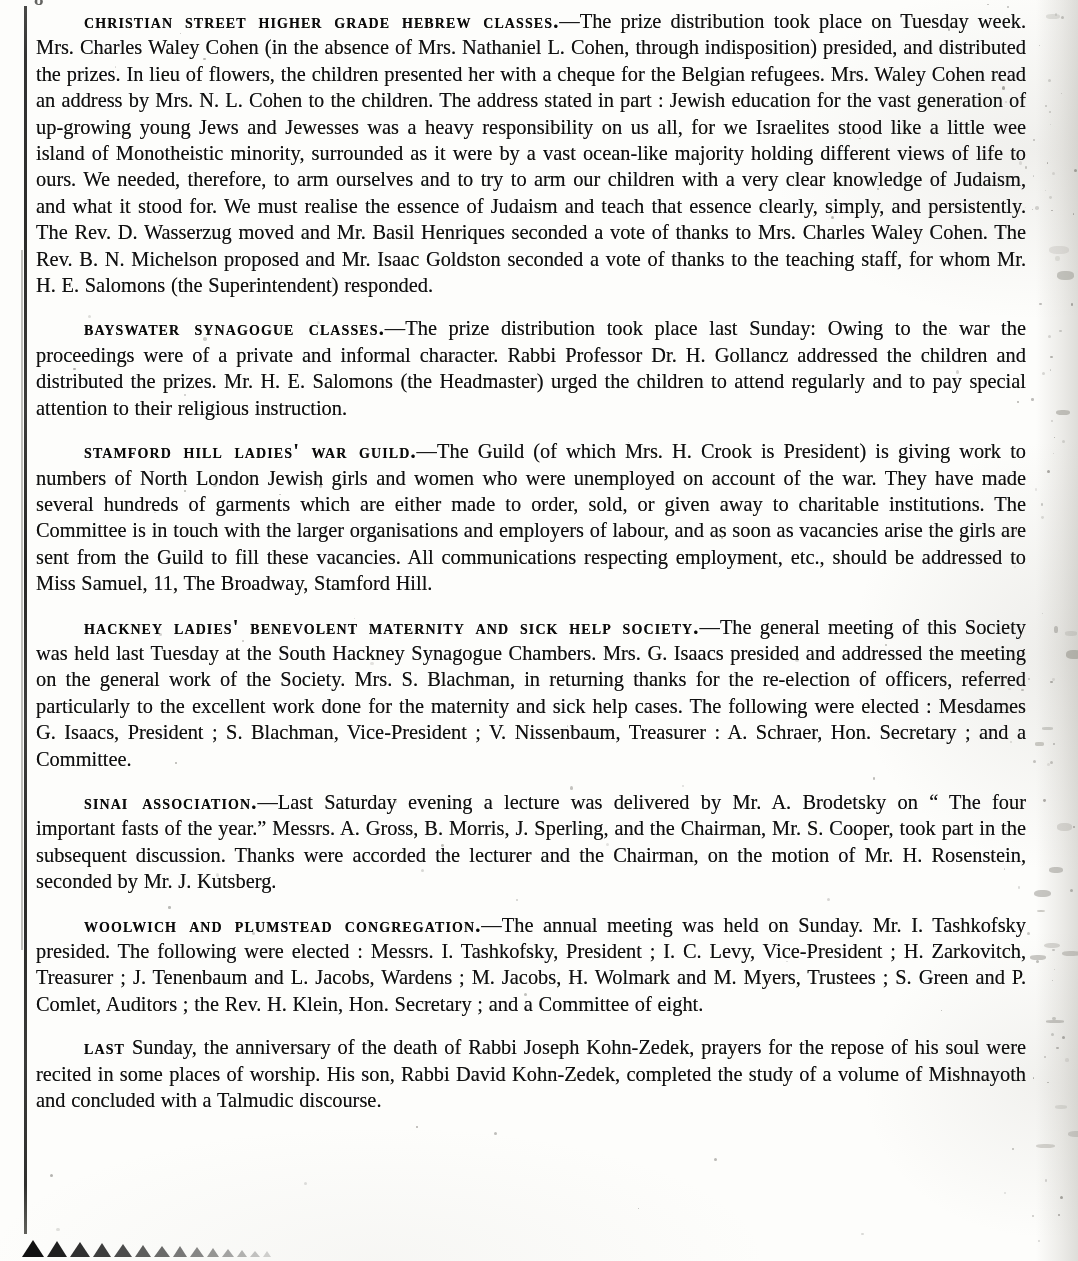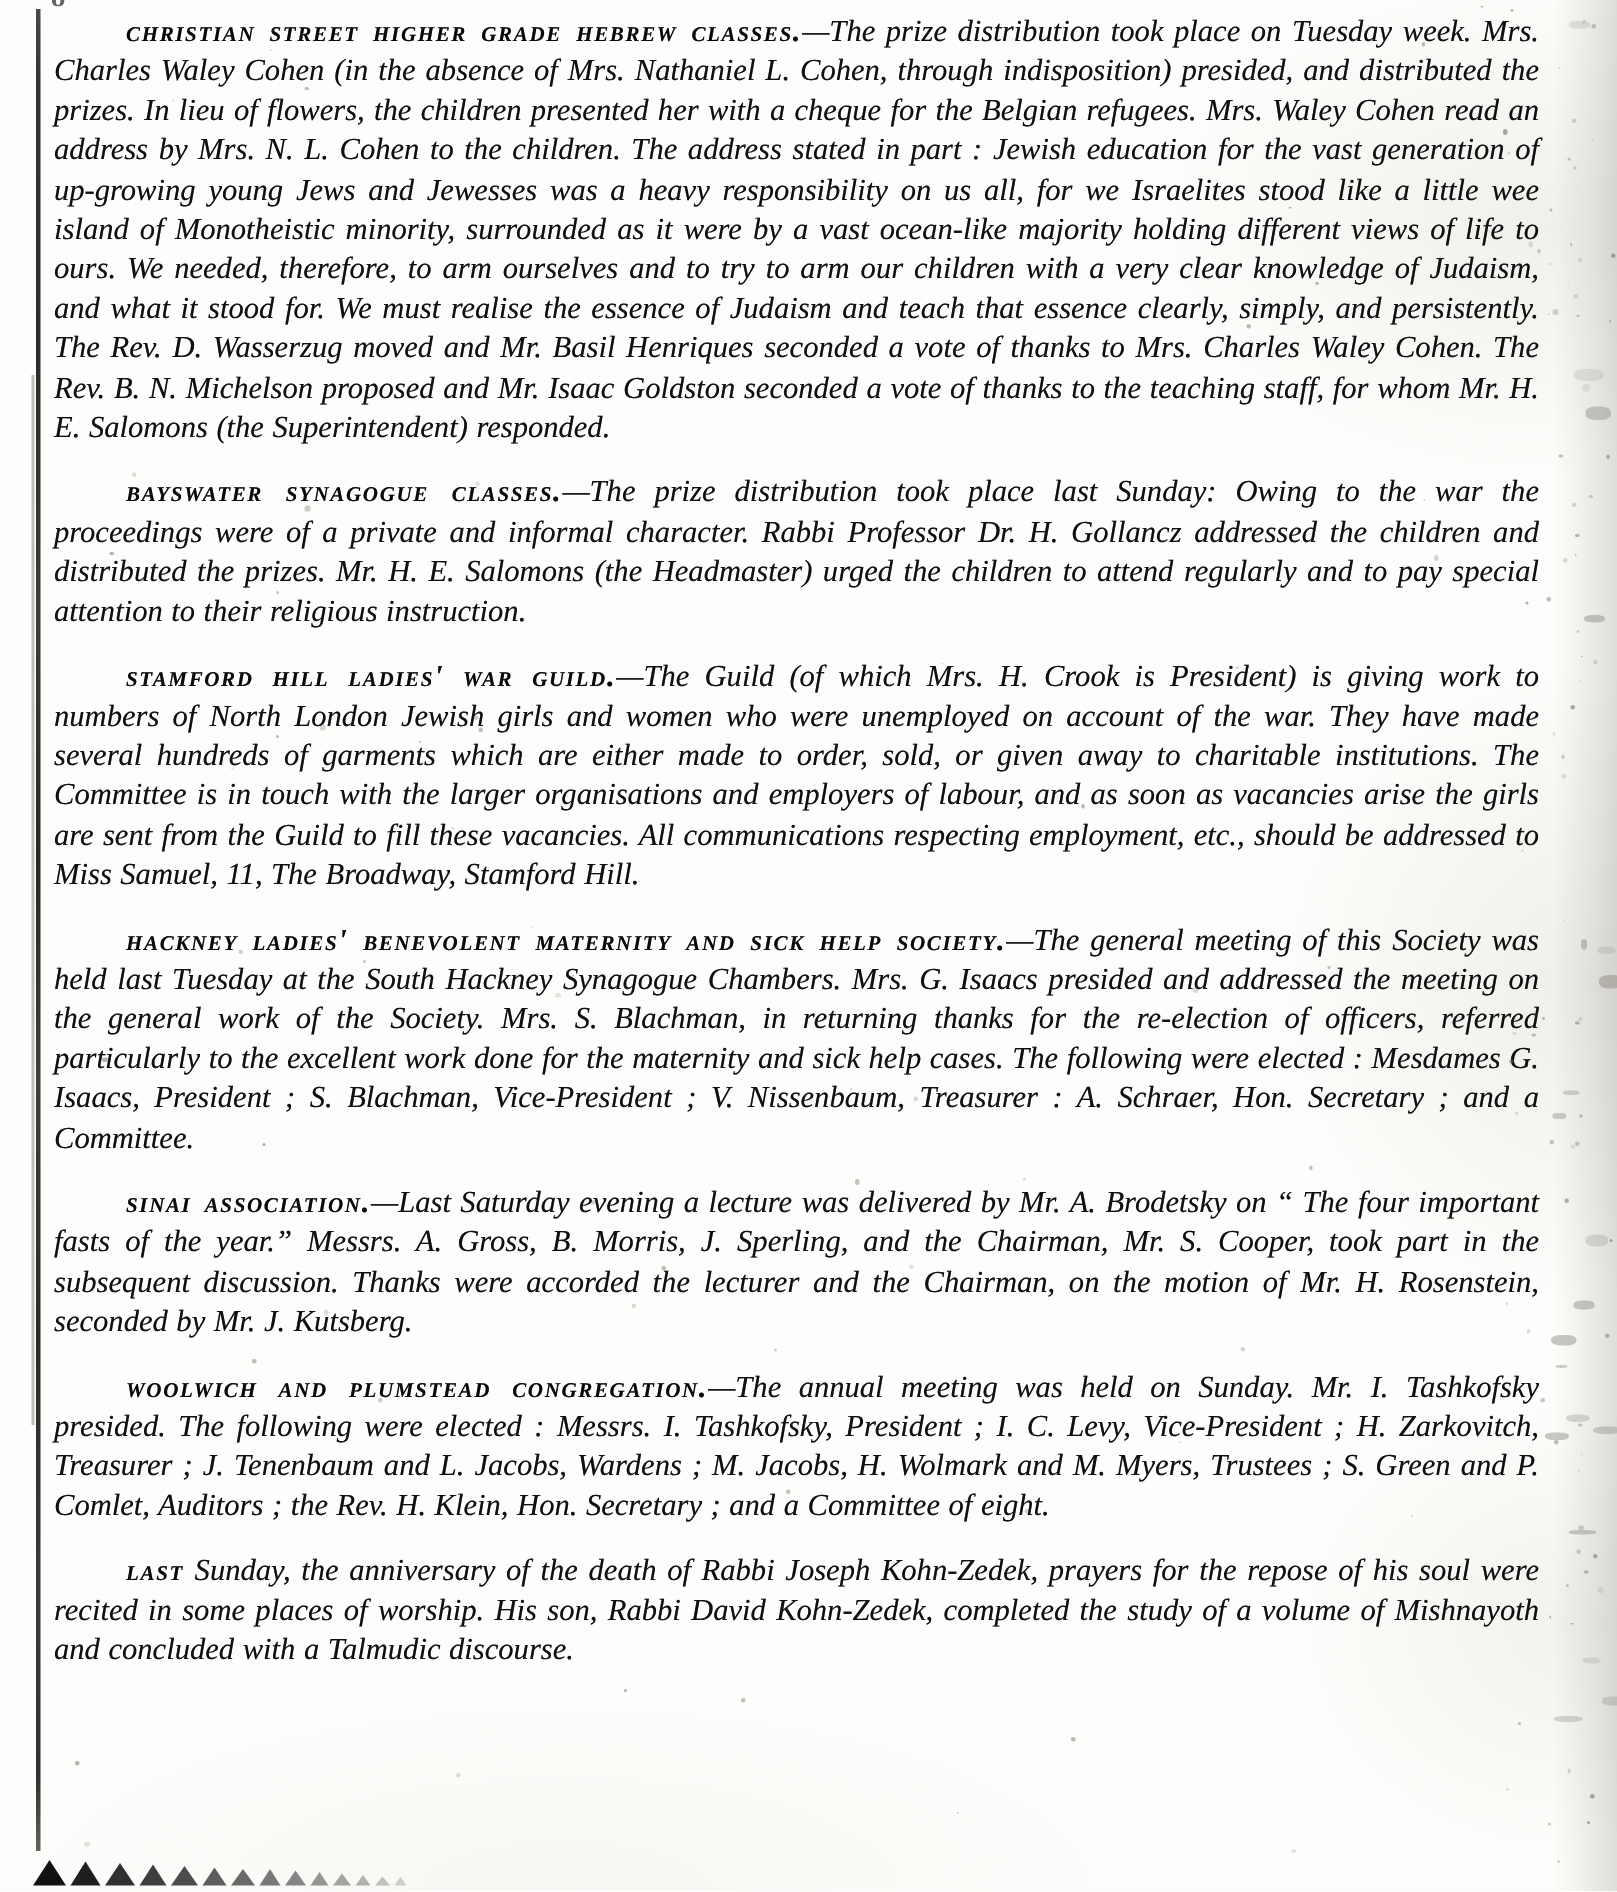--- a/index.html
+++ b/index.html
@@ -77,21 +77,20 @@
     opacity: 0.45;
     border-radius: 40%;
   }
 
   
   .column {
     position: absolute;
     left: 36px;
     top: 8px;
     width: 990px;
-    font-style: italic;
   }
 
   .article {
     margin: 0 0 17px 0;
     font-size: 20.4px;
     line-height: 26.4px;
     color: #101010;
     text-align: justify;
     text-indent: 48px;
     text-justify: inter-word;

